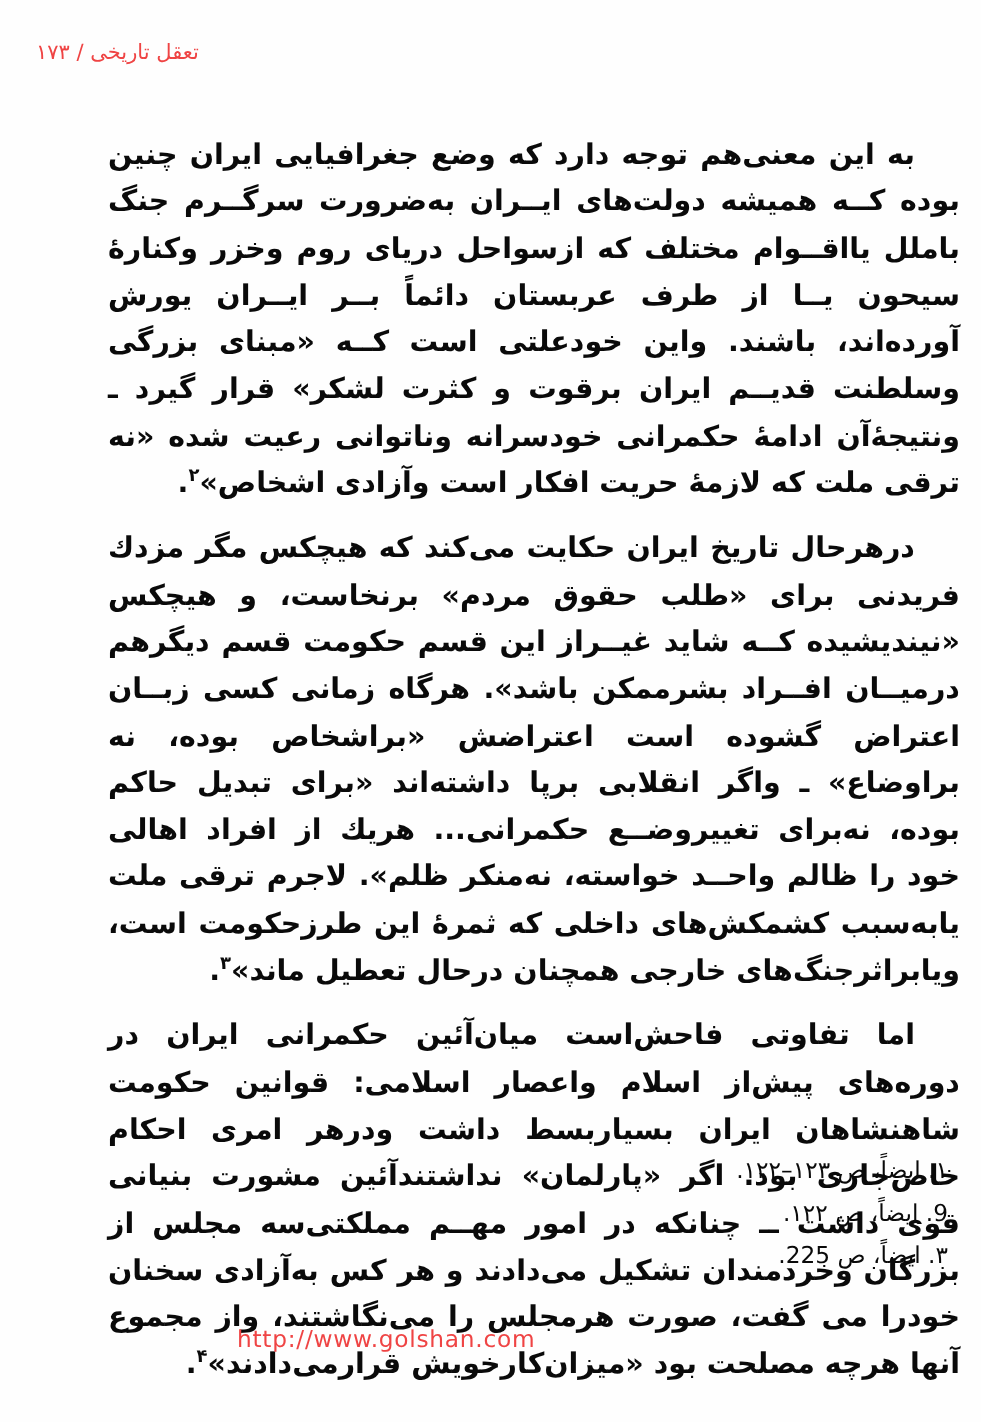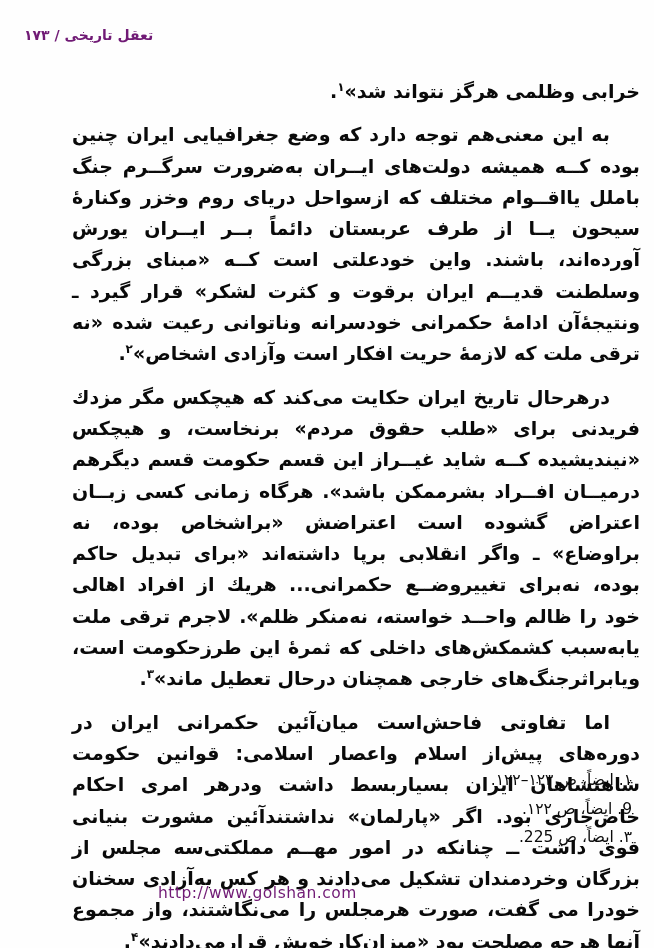--- a/index.html
+++ b/index.html
@@ -15,22 +15,22 @@
     background: #fefefe;
     overflow: hidden;
     color: #0b0b0b;
   }
   .page-header {
     position: absolute;
     top: 27px;
     left: 24px;
     direction: rtl;
     font-size: 14px;
-    font-weight: bold;
-    color: #701a75;
+    font-weight: normal;
+    color: #ef4444;
     letter-spacing: 0.3px;
   }
   .body-text {
     position: absolute;
     top: 76px;
     right: 14px;
     left: 72px;
     direction: rtl;
     unicode-bidi: embed;
     text-align: justify;
@@ -62,36 +62,35 @@
     font-weight: normal;
     line-height: 28.5px;
     color: #0a0a0a;
   }
   .watermark-url {
     position: absolute;
     top: 884px;
     left: 158px;
     font-size: 15.5px;
     font-weight: normal;
-    color: #701a75;
+    color: #ef4444;
     text-decoration: none;
     letter-spacing: 0.5px;
     direction: ltr;
   }
 </style>
 </head>
 <body>
 
 <div class="page">
 
   <div class="page-header">تعقل تاریخی / ۱۷۳</div>
 
   <div class="body-text">
 
-    <p><span>خرابی وظلمی هرگز نتواند شد»</span><sup>۱</sup><span>.</span></p>
 
     <p class="indent"><span>به این معنی‌هم توجه دارد که وضع جغرافیایی ایران چنین بوده کــه همیشه دولت‌های ایــران به‌ضرورت سرگــرم جنگ باملل یااقــوام مختلف که ازسواحل دریای روم وخزر وکنارهٔ سیحون یــا از طرف عربستان دائماً بــر ایــران یورش آورده‌اند، باشند. واین خودعلتی است کــه «مبنای بزرگی وسلطنت قدیــم ایران برقوت و کثرت لشکر» قرار گیرد ـ ونتیجهٔ‌آن ادامهٔ حکمرانی خودسرانه وناتوانی رعیت شده «نه ترقی ملت که لازمهٔ حریت افکار است وآزادی اشخاص»</span><sup>۲</sup><span>.</span></p>
 
     <p class="indent"><span>درهرحال تاریخ ایران حکایت می‌کند که هیچکس مگر مزدك فریدنی برای «طلب حقوق مردم» برنخاست، و هیچکس «نیندیشیده کــه شاید غیــراز این قسم حکومت قسم دیگرهم درمیــان افــراد بشرممکن باشد». هرگاه زمانی کسی زبــان اعتراض گشوده است اعتراضش «براشخاص بوده، نه براوضاع» ـ واگر انقلابی برپا داشته‌اند «برای تبدیل حاکم بوده، نه‌برای تغییروضــع حکمرانی... هریك از افراد اهالی خود را ظالم واحــد خواسته، نه‌منکر ظلم». لاجرم ترقی ملت یابه‌سبب کشمکش‌های داخلی که ثمرهٔ این طرزحکومت است، ویابراثرجنگ‌های خارجی همچنان درحال تعطیل ماند»</span><sup>۳</sup><span>.</span></p>
 
     <p class="indent"><span>اما تفاوتی فاحش‌است میان‌آئین حکمرانی ایران در دوره‌های پیش‌از اسلام واعصار اسلامی: قوانین حکومت شاهنشاهان ایران بسیاربسط داشت ودرهر امری احکام خاص‌جاری بود. اگر «پارلمان» نداشتندآئین مشورت بنیانی قوی داشت ــ چنانکه در امور مهــم مملکتی‌سه مجلس از بزرگان وخردمندان تشکیل می‌دادند و هر کس به‌آزادی سخنان خودرا می گفت، صورت هرمجلس را می‌نگاشتند، واز مجموع آنها هرچه مصلحت بود «میزان‌کارخویش قرارمی‌دادند»</span><sup>۴</sup><span>.</span></p>
 
   </div>
 
   <div class="footnotes">

